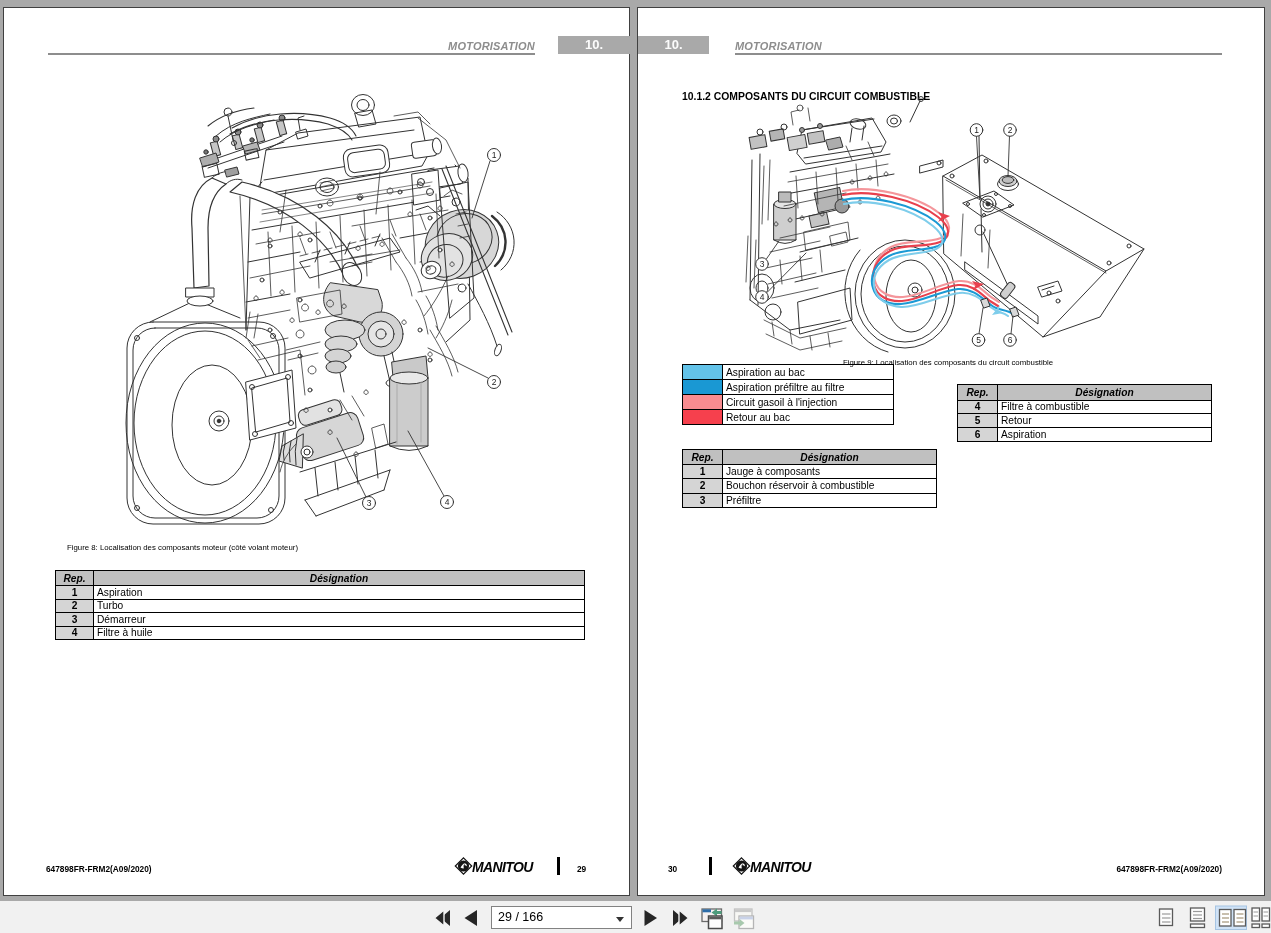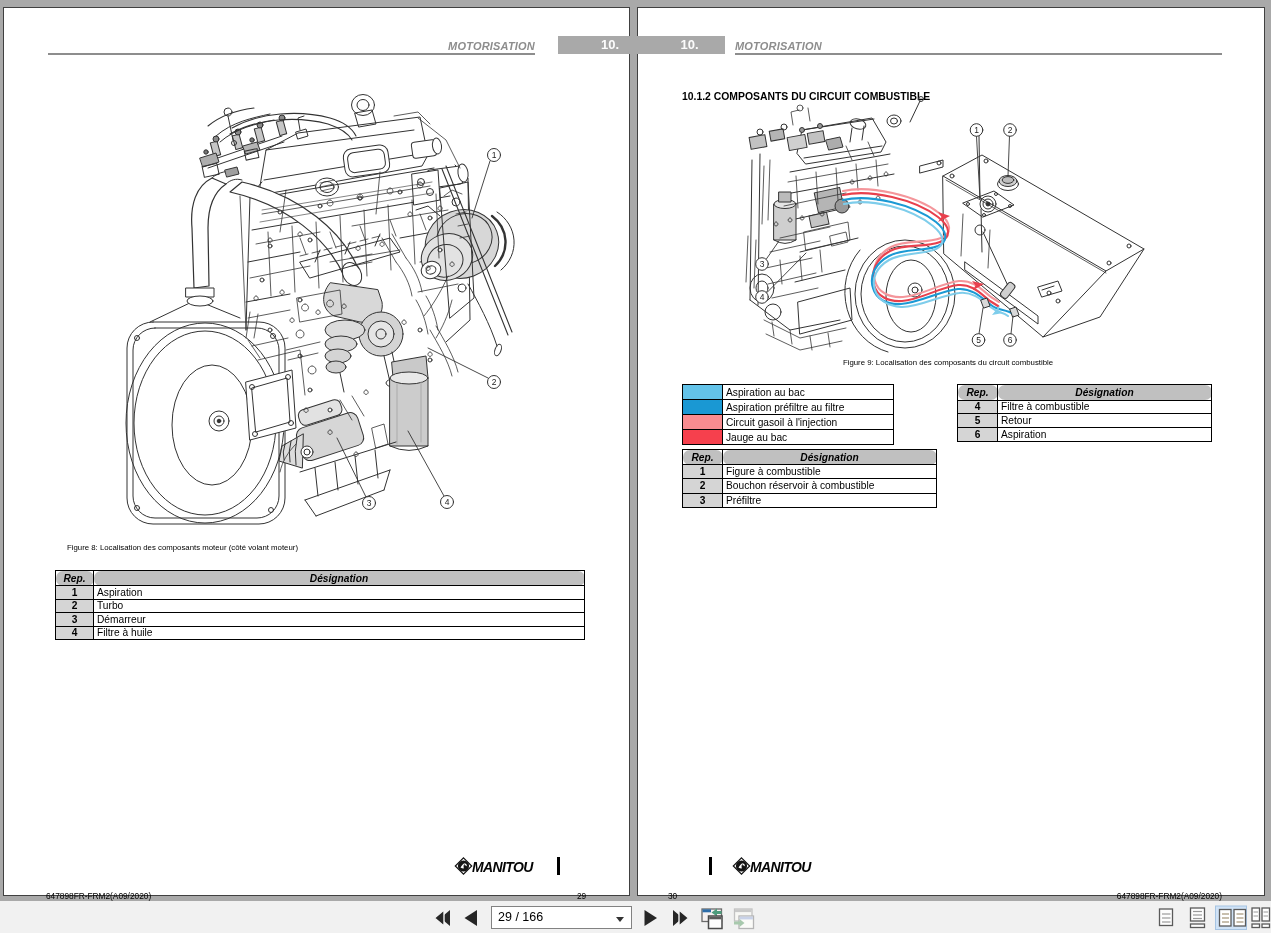--- a/index.html
+++ b/index.html
@@ -3,27 +3,27 @@
 <meta charset="utf-8">
 <style>
   html,body{margin:0;padding:0;}
   body{width:1271px;height:933px;background:#a9a9a9;font-family:"Liberation Sans",sans-serif;position:relative;overflow:hidden;}
   .abs{position:absolute;}
   .page{position:absolute;top:7px;height:889px;background:#ffffff;border:1px solid #404040;box-sizing:border-box;z-index:1;}
   #art{position:absolute;left:0;top:0;z-index:6;}
   .txt{position:absolute;z-index:3;color:#000;}
   .hdr{font-style:italic;font-weight:bold;color:#8d8d8d;font-size:11px;letter-spacing:0.2px;}
   .hline{position:absolute;z-index:3;height:2px;background:#8d8d8d;}
-  .hbox{position:absolute;z-index:3;background:#a9a9a9;color:#fcfcfc;font-weight:bold;font-size:13px;text-align:center;padding-left:16px;}
+  .hbox{position:absolute;z-index:3;background:#a9a9a9;color:#fcfcfc;font-weight:bold;font-size:13px;text-align:center;}
   .cap{font-size:7.8px;white-space:nowrap;}
-  .ftr{font-weight:normal;font-size:8.3px;white-space:nowrap;margin-top:27px;}
+  .ftr{font-weight:bold;font-size:8.3px;white-space:nowrap;}
   table{border-collapse:collapse;table-layout:fixed;}
   .dtab{position:absolute;z-index:3;}
   .dtab td,.dtab th{border:1px solid #000;font-size:10.2px;padding:0 0 0 3px;overflow:hidden;white-space:nowrap;vertical-align:middle;}
-  .dtab th{background:#c0c0c0;font-style:italic;text-align:center;padding:0;font-size:10.2px;border-radius:7px;}
+  .dtab th{background:#c0c0c0;font-style:italic;text-align:center;padding:0;font-size:10.2px;}
   .dtab td.num{background:#d5d5d5;text-align:center;font-weight:bold;padding:0;}
   .dtab td.sw{padding:0;}
   #toolbar{position:absolute;left:0;top:901px;width:1271px;height:32px;background:#f1f1f1;z-index:4;}
   #combo{position:absolute;left:491px;top:906px;width:141px;height:23px;background:#fff;border:1px solid #828282;box-sizing:border-box;z-index:7;font-size:12.5px;line-height:21px;padding-left:6px;color:#000;}
 </style>
 </head>
 <body>
 
   <div class="page" style="left:3px;width:627px;"></div>
   <div class="page" style="left:637px;width:628px;"></div>
@@ -63,58 +63,58 @@
         <td class="num">3</td>
         <td>Démarreur</td>
       </tr>
     <tr>
         <td class="num">4</td>
         <td>Filtre à huile</td>
       </tr>
   </tbody>
   </table>
 
-  <table class="dtab" style="left:682px;top:384px;width:212px;height:61px;">
+  <table class="dtab" style="left:682px;top:364px;width:212px;height:61px;">
     <colgroup>
       <col style="width:40px;">
       <col>
     </colgroup>
     <tbody>
       <tr>
         <td class="sw" style="background:#63c3e9;"></td>
         <td>Aspiration au bac</td>
       </tr>
     <tr>
         <td class="sw" style="background:#1a98d3;"></td>
         <td>Aspiration préfiltre au filtre</td>
       </tr>
     <tr>
         <td class="sw" style="background:#f98c90;"></td>
         <td>Circuit gasoil à l'injection</td>
       </tr>
     <tr>
         <td class="sw" style="background:#f6404d;"></td>
-        <td>Jauge au bac</td>
+        <td>Retour au bac</td>
       </tr>
   </tbody>
   </table>
 
   <table class="dtab" style="left:682px;top:449px;width:255px;height:59px;">
     <colgroup>
       <col style="width:40px;">
       <col>
     </colgroup>
     <tbody>
       <tr style="height:15px;">
         <th>Rep.</th>
         <th>Désignation</th>
       </tr>
     <tr>
         <td class="num">1</td>
-        <td>Figure à combustible</td>
+        <td>Jauge à composants</td>
       </tr>
     <tr>
         <td class="num">2</td>
         <td>Bouchon réservoir à combustible</td>
       </tr>
     <tr>
         <td class="num">3</td>
         <td>Préfiltre</td>
       </tr>
   </tbody>

